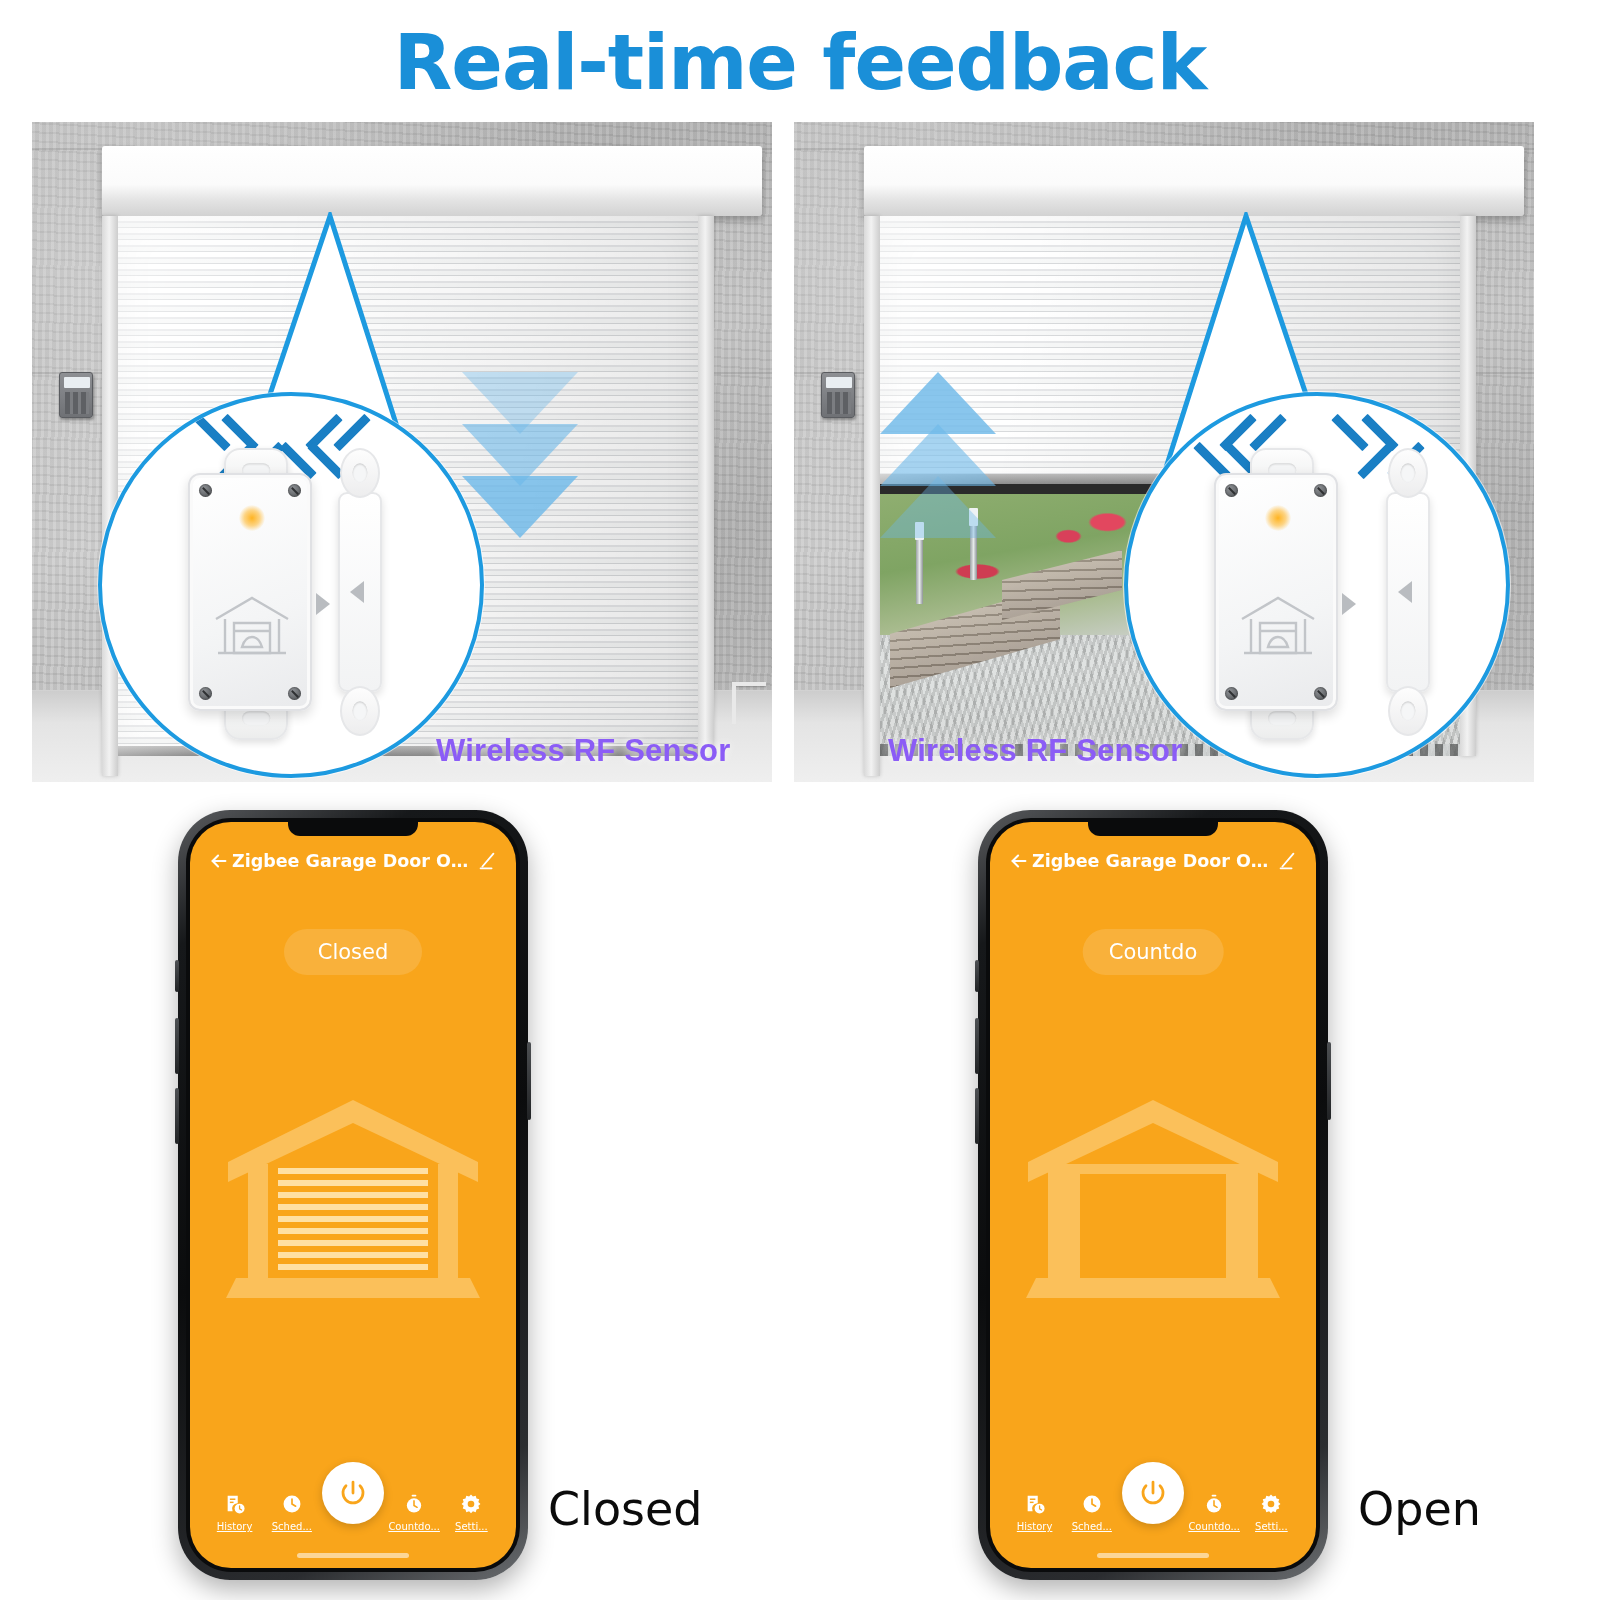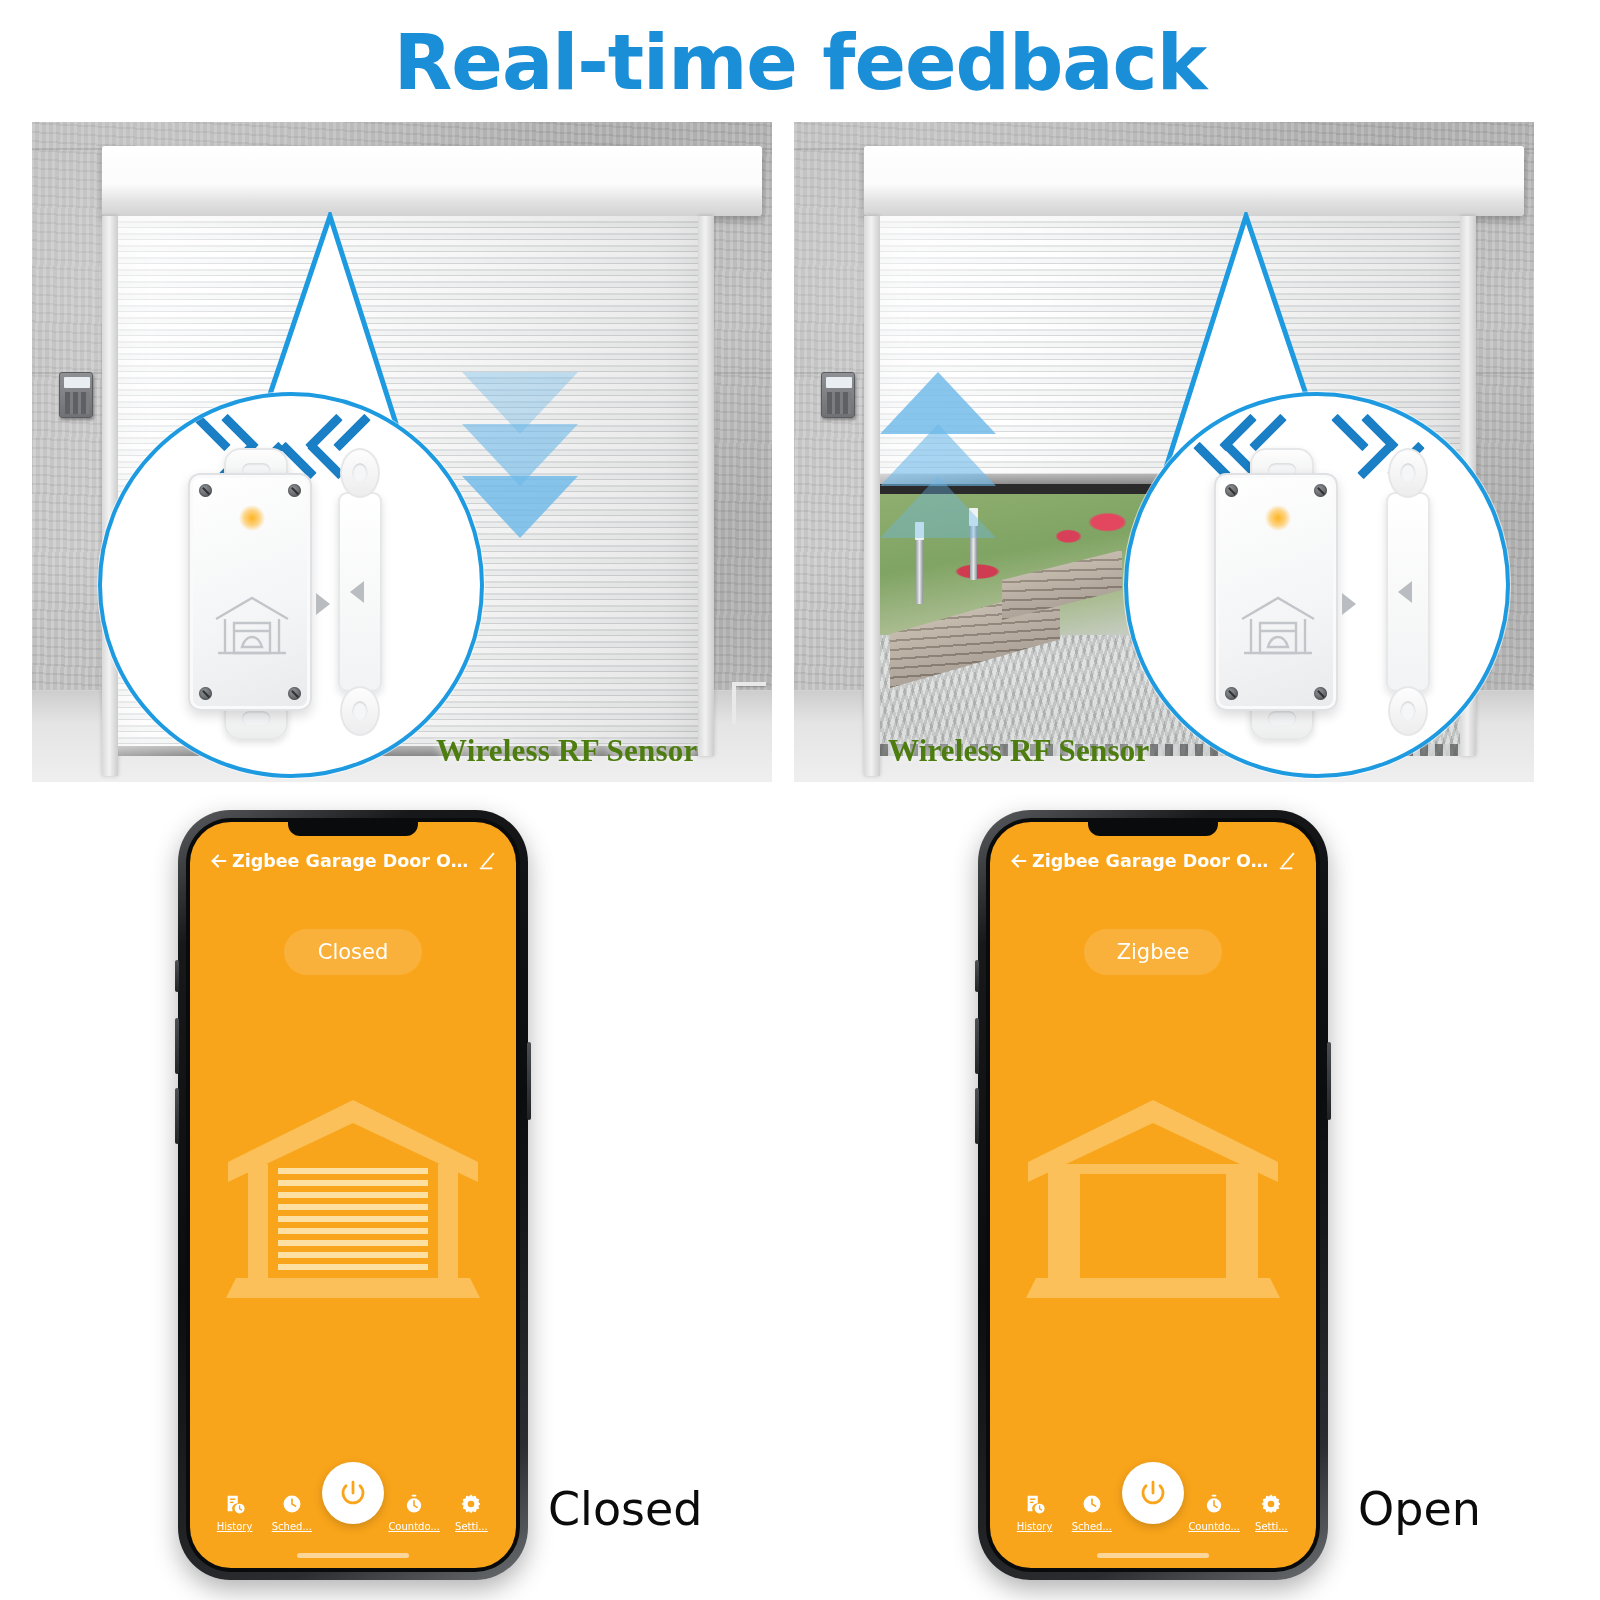--- a/index.html
+++ b/index.html
@@ -203,22 +203,22 @@
   .tri.r{border-top:11px solid transparent;border-bottom:11px solid transparent;border-left:14px solid #b9bcc0;}
   .tri.l{border-top:11px solid transparent;border-bottom:11px solid transparent;border-right:14px solid #b9bcc0;}
 
   
   .bigchev{position:absolute;}
   .bigchev i{
     position:absolute;display:block;width:44px;height:9px;background:#1a7fc4;border-radius:1px;
   }
 
   .rf-label{
-    position:absolute; font-size:31px; font-weight:700; color:#4d7c0f;
-    font-family:Liberation Serif, serif; letter-spacing:.2px;
+    position:absolute; font-size:31px; font-weight:700; color:#8b5cf6;
+    font-family:Liberation Sans, sans-serif; letter-spacing:.2px;
     text-shadow:0 0 8px rgba(255,255,255,.85);
   }
 
   
   .phone{
     position:absolute; top:810px; width:350px; height:770px;
     border-radius:52px;
     background:linear-gradient(150deg,#5b5d60 0%, #16181a 14%, #0b0c0d 50%, #2b2d30 86%, #6b6e71 100%);
     padding:8px;
     box-shadow:0 10px 26px rgba(0,0,0,.30);
@@ -600,21 +600,21 @@
           </div>
           <div class="app-title">Zigbee Garage Door Open...</div>
           <div class="icon-btn">
             <svg width="22" height="22" viewBox="0 0 24 24" fill="none" stroke="#fff" stroke-width="2" stroke-linecap="round">
               <path d="M19 4 L7 18"></path>
                 <path d="M5 20 H17"></path>
             </svg>
           </div>
         </div>
 
-        <div class="status-pill">Zigbee</div>
+        <div class="status-pill">Countdo</div>
 
         <div class="garage-art">
           <svg width="262" height="215" viewBox="0 0 262 215">
             <g fill="#FBC05A">
               <polygon points="131,10 256,72 256,92 131,33 6,92 6,72"></polygon>
               <rect x="26" y="74" width="20" height="130"></rect>
               <rect x="216" y="74" width="20" height="130"></rect>
               <polygon points="14,188 248,188 258,208 4,208"></polygon>
             </g>
             <g fill="#FBC05A">

